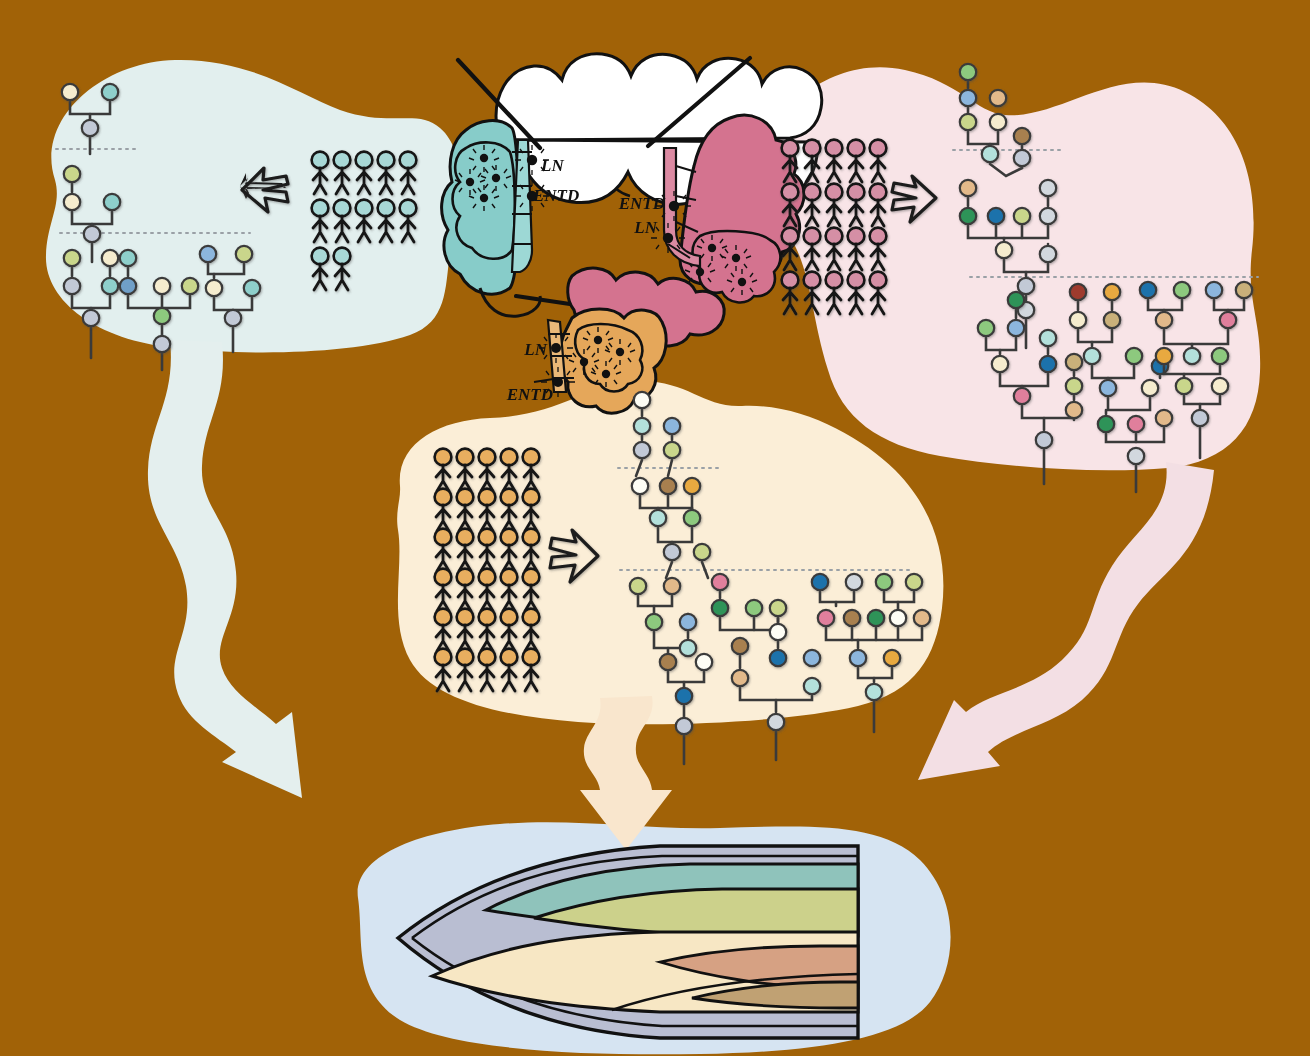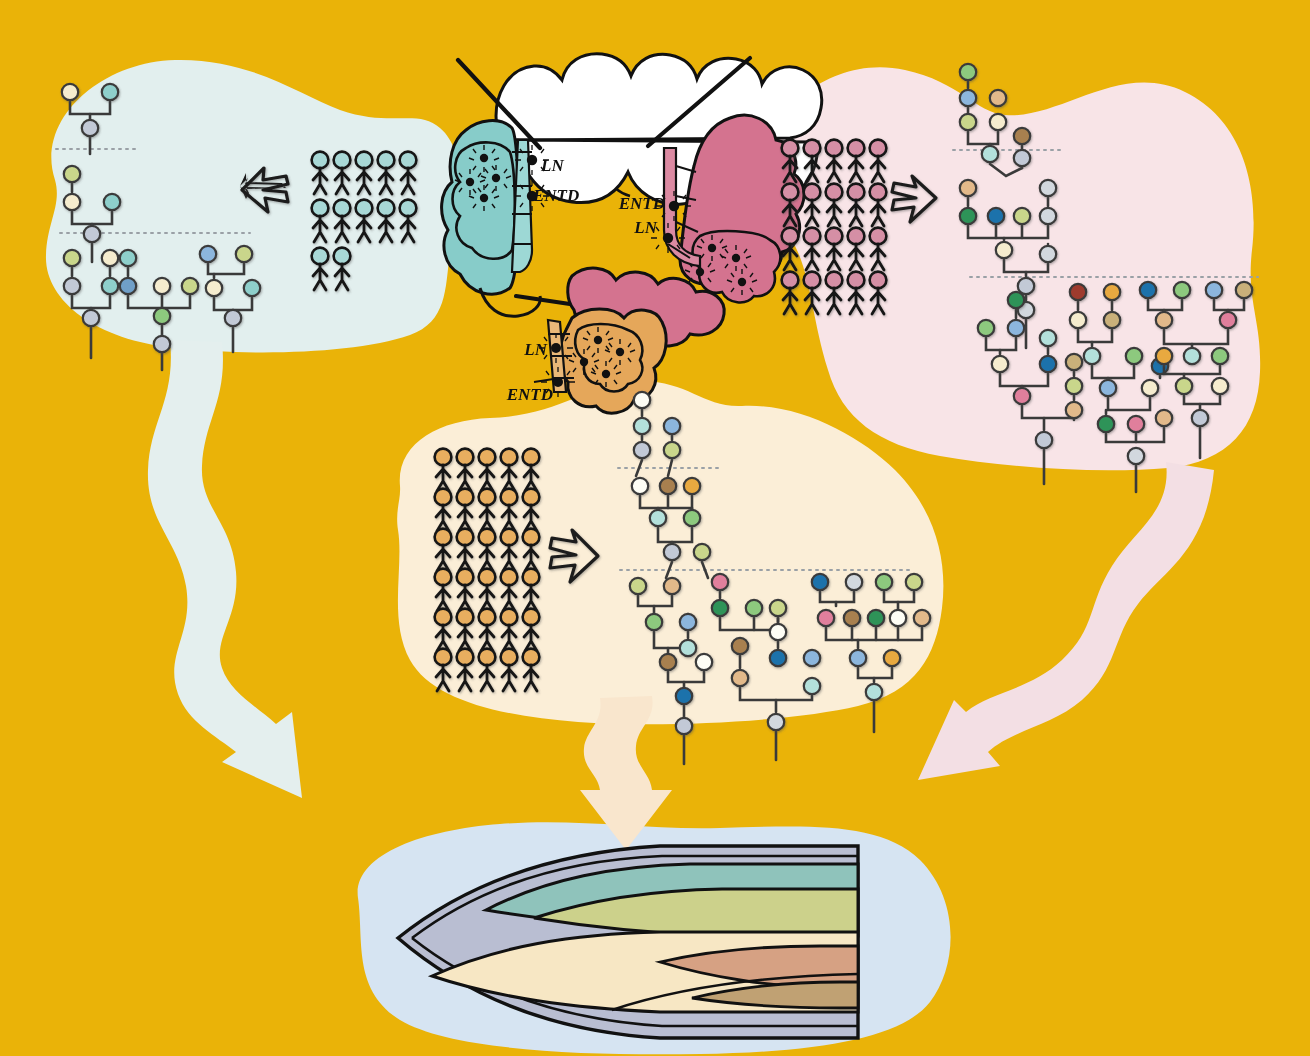--- a/index.html
+++ b/index.html
@@ -1,17 +1,17 @@
 <!DOCTYPE html>
 <html><head>
 <meta charset="utf-8">
 <style>
   html,body{margin:0;padding:0;background:#ffffff;}
   body{width:1310px;height:1056px;overflow:hidden;font-family:"Liberation Sans",sans-serif;}
-  #stage{position:relative;width:1310px;height:1056px;background:#eab308;}
+  #stage{position:relative;width:1310px;height:1056px;background:#a16207;}
   svg#fig{position:absolute;left:0;top:0;width:1310px;height:1056px;display:block;}
   .lbl{font-family:"Liberation Serif",serif;font-style:italic;font-weight:700;font-size:17px;fill:#111;}
 </style>
 </head>
 <body>
 
 <div id="stage">
 <svg id="fig" viewBox="0 0 1310 1056" xmlns="http://www.w3.org/2000/svg">
   <defs>
     <filter id="sh" x="-30%" y="-30%" width="180%" height="180%">

